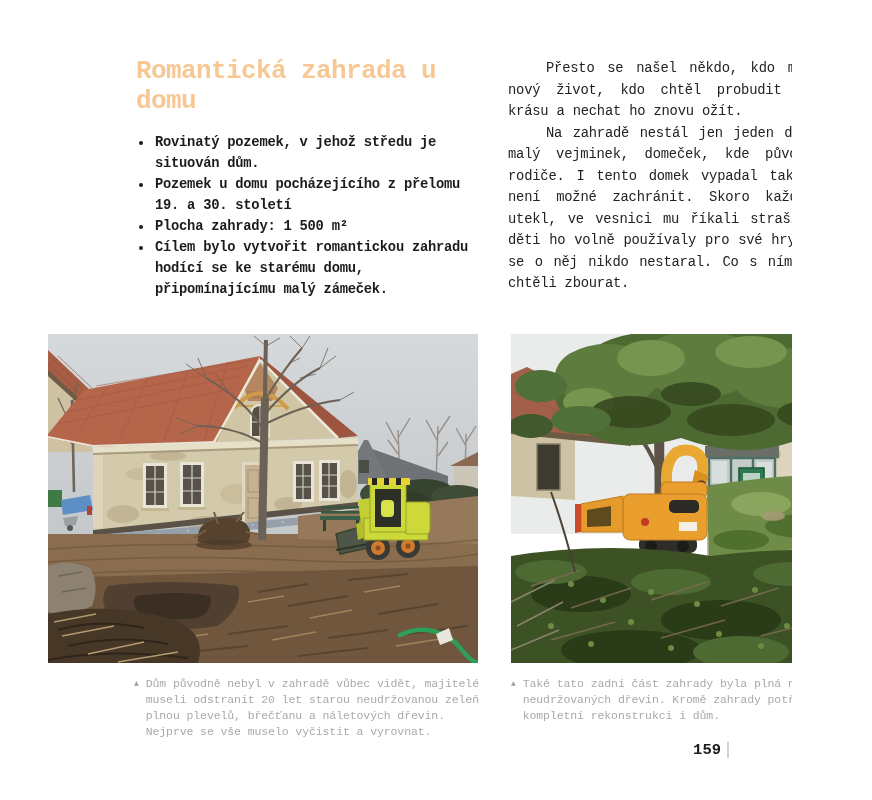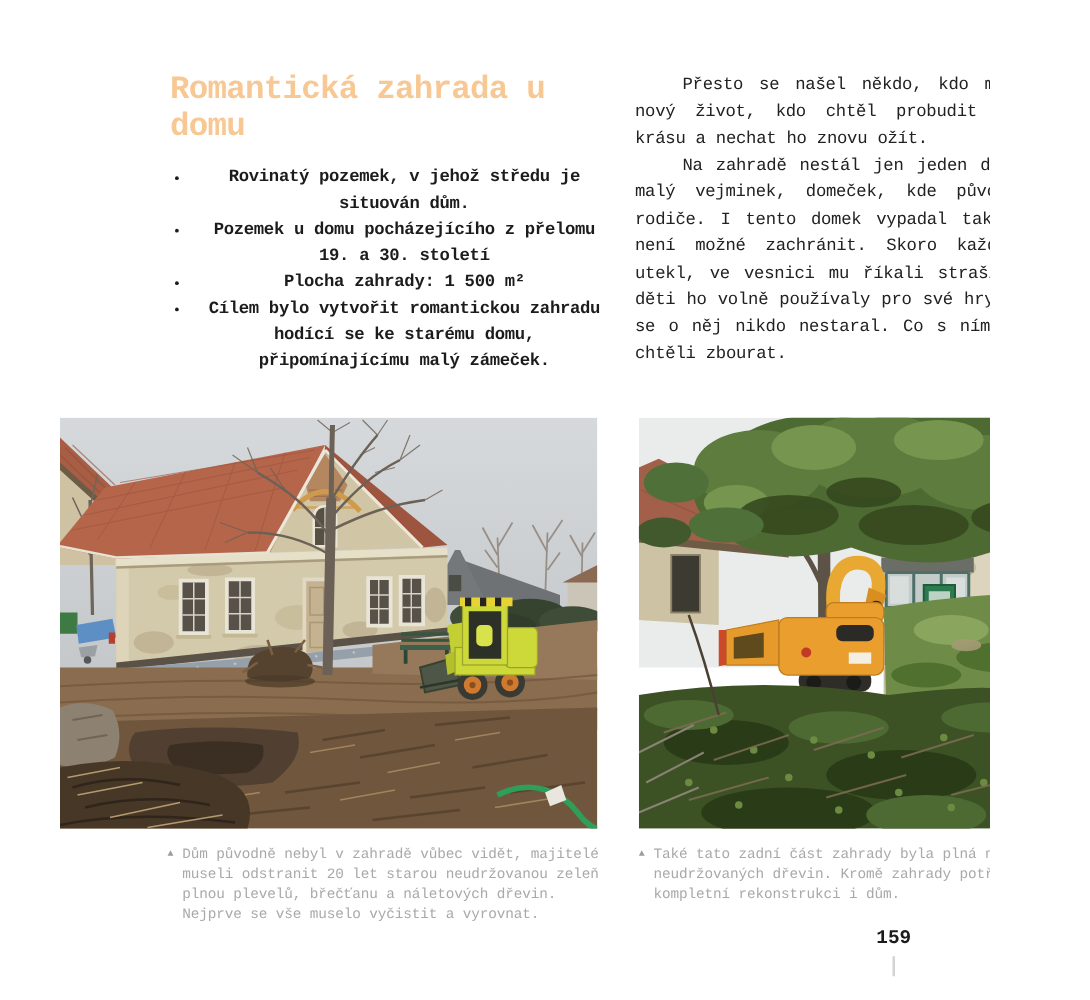--- a/index.html
+++ b/index.html
@@ -5,21 +5,21 @@
   html,body { margin:0; padding:0; background:#ffffff; }
   .page {
     position:relative; width:744px; height:800px; background:#ffffff;
     font-family:Liberation Mono, monospace; overflow:hidden;
     color:#1d1d1f;
     margin-left:48px;
   }
   
   .col-left { position:absolute; left:88px; top:56px; width:356px; }
   .title { margin:0; font-weight:bold; font-size:26px; line-height:30px; letter-spacing:-0.6px; color:#f8c894; }
-  .bullets { margin:16px 0 0 0; padding-left:17px;text-align:center; }
+  .bullets { margin:16px 0 0 0; padding-left:17px; }
   .bullets li {
     font-weight:bold; font-size:13.8px; line-height:21px; letter-spacing:-0.25px;
     color:#1c1c1e; margin:0; padding-left:2px;
   }
   .para {
     margin:19px 0 0 0; font-size:13.8px; line-height:21.5px; letter-spacing:-0.2px;
     text-align:justify; color:#222225;
   }
   
   .col-right { position:absolute; left:460px; top:58px; width:386px; }
@@ -35,21 +35,21 @@
   #photo-right { left:463px; width:409px; }
   
   .caption {
     position:absolute; top:676px; display:flex; gap:7px;
     color:#a9a9a9; font-size:11.5px; line-height:16px; letter-spacing:-0.1px;
   }
   .caption .marker { font-size:8px; line-height:16px; color:#9d9d9d; flex:0 0 auto; }
   #caption-left  { left:86px;  width:352px; }
   #caption-right { left:463px; width:372px; }
   
-  .folio { position:absolute; top:741px; right:63px; display:flex; align-items:center; gap:6px;flex-direction:column; }
+  .folio { position:absolute; top:741px; right:63px; display:flex; align-items:center; gap:6px; }
   .folio .num { font-size:15.5px; font-weight:bold; color:#1b1b1d; letter-spacing:0; }
   .folio .bar { width:2px; height:16px; background:#d3d3d3; }
 </style>
 </head>
 <body>
 
 <div class="page">
 
   <div class="col-left">
     <h1 class="title">

